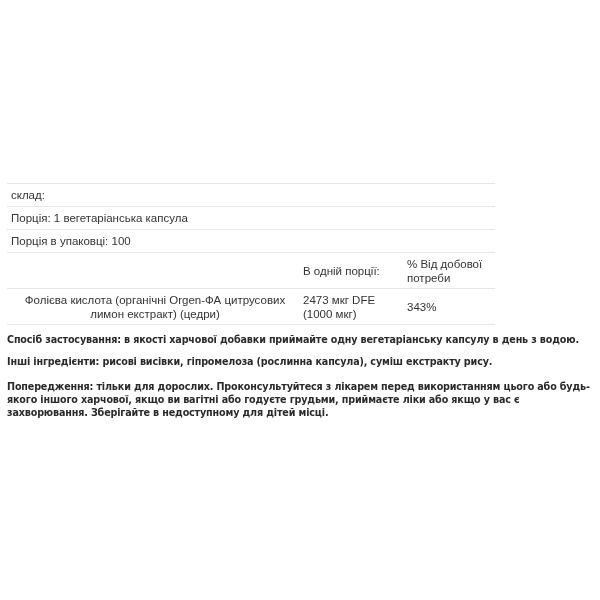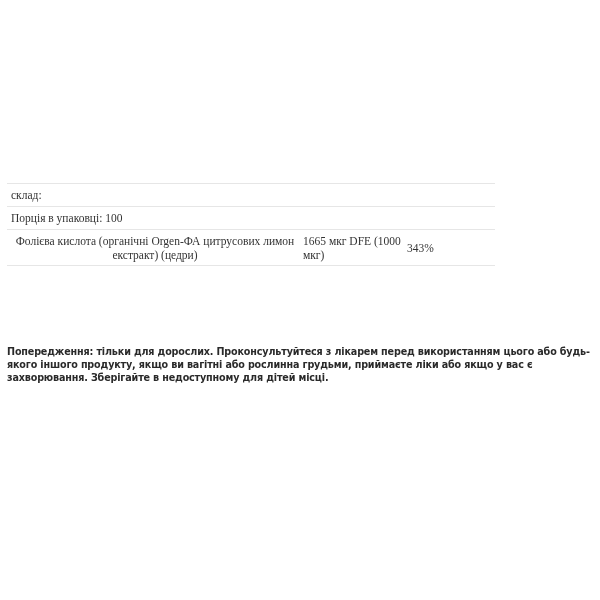--- a/index.html
+++ b/index.html
@@ -1,44 +1,54 @@
 <!DOCTYPE html>
 <html><head>
 <meta charset="utf-8">
 <style>
   html, body { margin: 0; padding: 0; background: #ffffff; }
   body { width: 600px; height: 600px; position: relative; overflow: hidden;
          font-family: "Liberation Sans", "DejaVu Sans", sans-serif; color: #222; }
   .facts { position: absolute; left: 7px; top: 183px; width: 488px; border-collapse: collapse; }
   .facts td { font-size: 11.5px; line-height: 14px; padding: 0 0 0 4px; border-top: 1px solid #e6e6e6;
-              vertical-align: middle; color: #333; font-family: Liberation Serif, serif; }
+              vertical-align: middle; color: #333; }
   .facts tr.simple td { height: 22px; }
   .facts tr.head td { height: 35px; }
   .facts tr.ing td { height: 35px; border-bottom: 1px solid #e6e6e6; }
   .c1 { width: 288px; text-align: center; }
   .c2 { width: 100px; }
   .notes { position: absolute; left: 7px; top: 333px; width: 590px; }
   .notes p { margin: 0 0 9px 0; font-family: "DejaVu Sans", sans-serif; font-weight: bold;
              font-size: 9.6px; line-height: 13px; color: #2a2a2a; letter-spacing: -0.15px; }
   .notes p.warn { margin-top: 12px; }
 </style>
 </head>
 <body>
 
 <table class="facts">
   <tbody>
       <tr class="simple">
     <td colspan="3">склад:</td>
   </tr>
   <tr class="simple">
+    <td colspan="3">Порція: 1 вегетаріанська капсула</td>
+  </tr>
+  <tr class="simple">
     <td colspan="3">Порція в упаковці: 100</td>
+  </tr>
+  <tr class="head">
+    <td class="c1"></td>
+    <td class="c2">В одній порції:</td>
+    <td>% Від добової потреби</td>
   </tr>
   <tr class="ing">
     <td class="c1">Фолієва кислота (органічні Orgen-ФА цитрусових лимон екстракт) (цедри)</td>
-    <td class="c2">1665 мкг DFE (1000 мкг)</td>
+    <td class="c2">2473 мкг DFE (1000 мкг)</td>
     <td>343%</td>
   </tr>
 </tbody>
   </table>
 
 <div class="notes">
-  <p class="warn">Попередження: тільки для дорослих. Проконсультуйтеся з лікарем перед використанням цього або будь-якого іншого продукту, якщо ви вагітні або рослинна грудьми, приймаєте ліки або якщо у вас є захворювання. Зберігайте в недоступному для дітей місці.</p>
+  <p>Спосіб застосування: в якості харчової добавки приймайте одну вегетаріанську капсулу в день з водою.</p>
+  <p>Інші інгредієнти: рисові висівки, гіпромелоза (рослинна капсула), суміш екстракту рису.</p>
+  <p class="warn">Попередження: тільки для дорослих. Проконсультуйтеся з лікарем перед використанням цього або будь-якого іншого харчової, якщо ви вагітні або годуєте грудьми, приймаєте ліки або якщо у вас є захворювання. Зберігайте в недоступному для дітей місці.</p>
 </div>
 
 </body></html>

